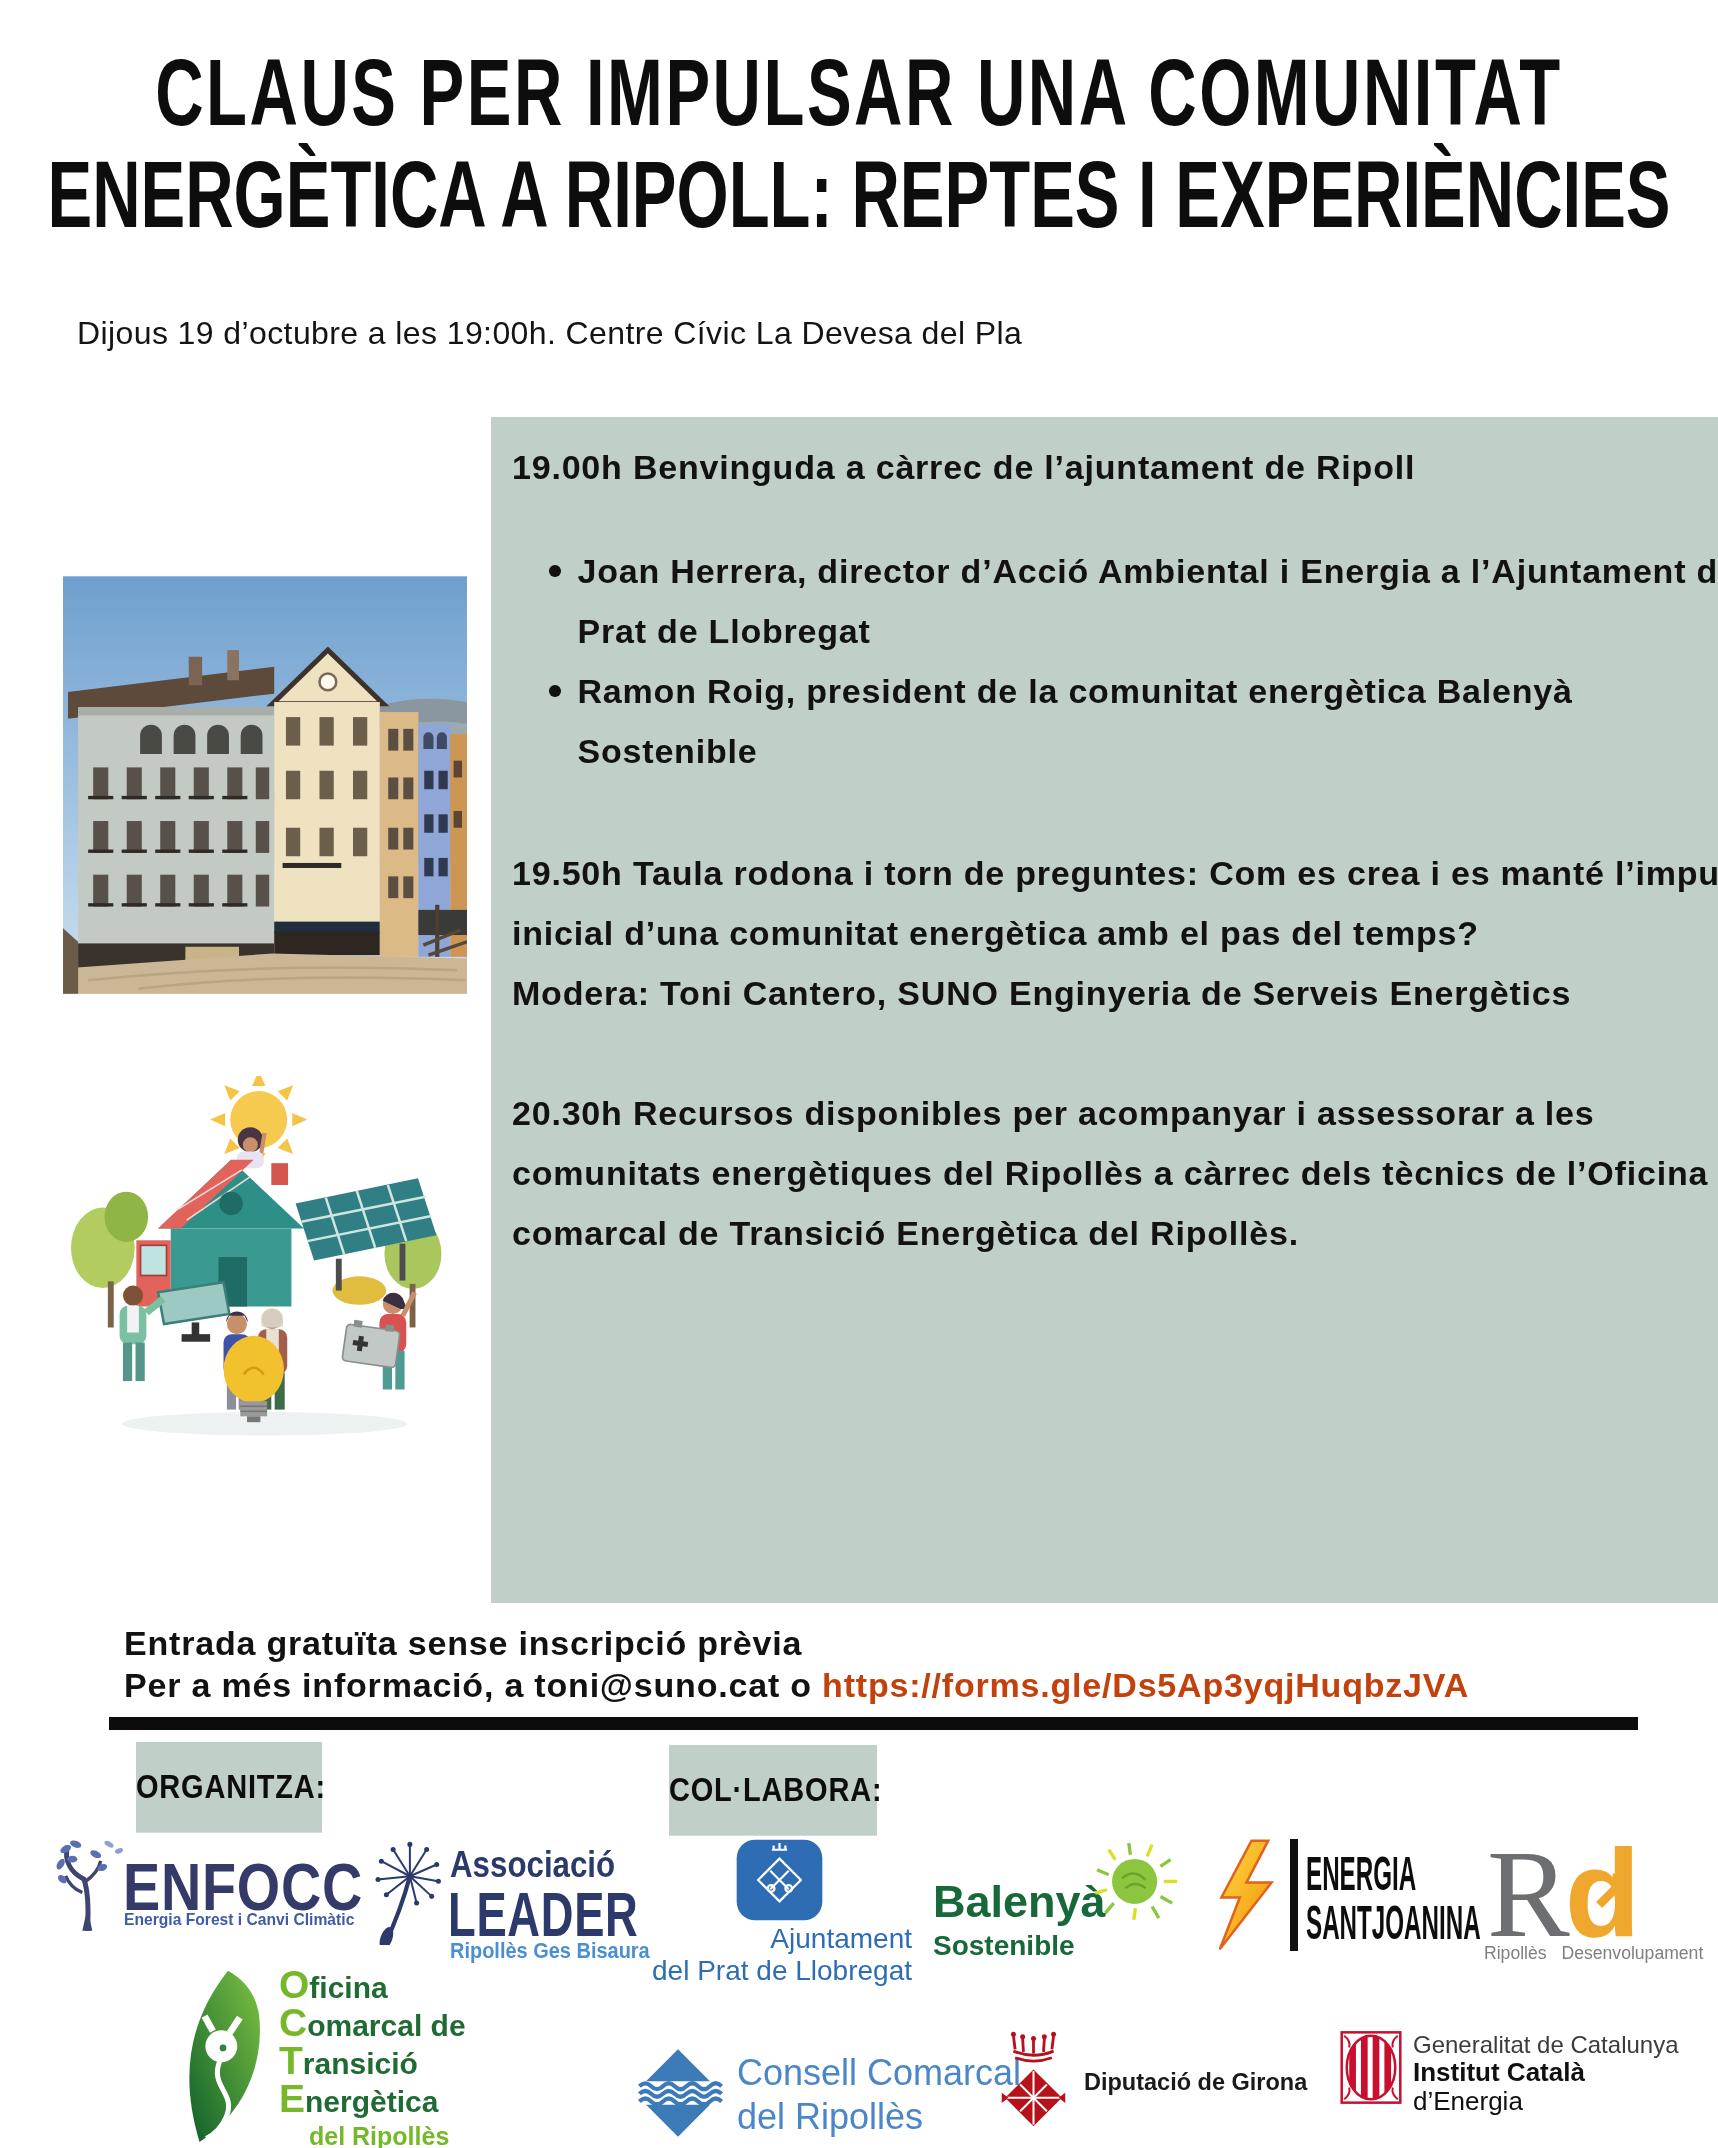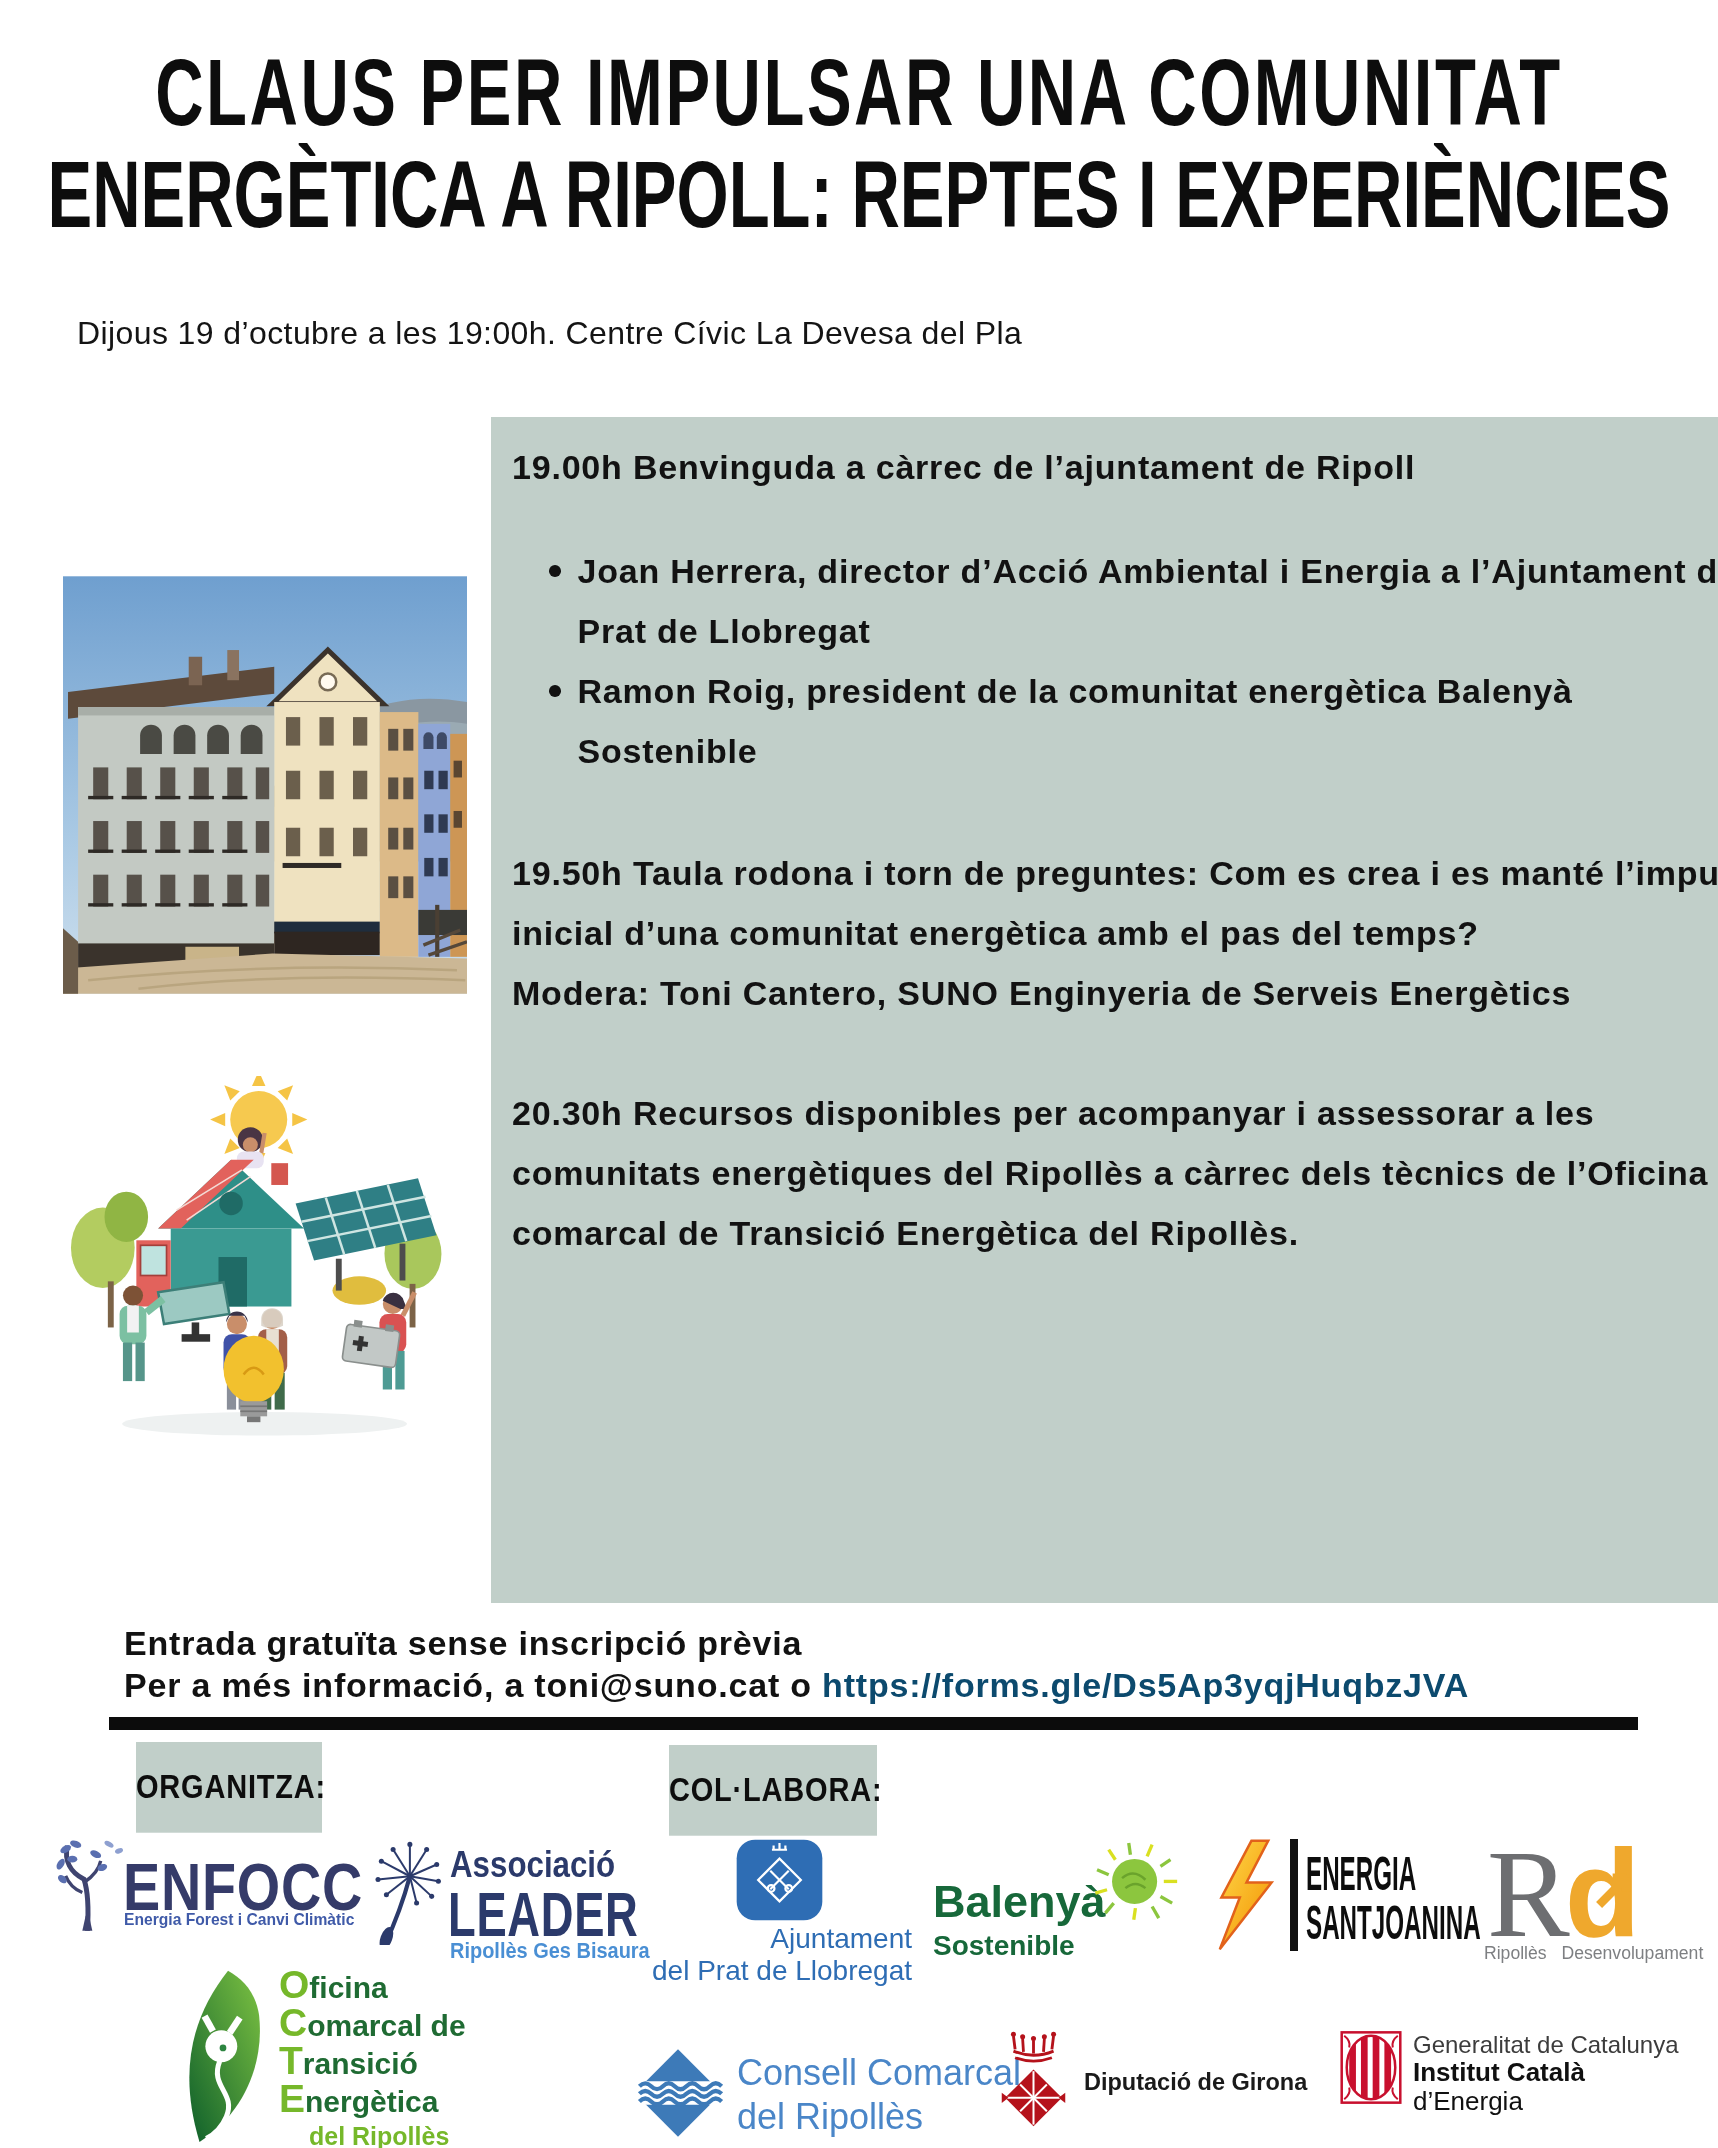--- a/index.html
+++ b/index.html
@@ -28,21 +28,21 @@
   #schedule .b2{margin-bottom:19.3px}
   #schedule ul{list-style:none;margin:0 0 62px 0;padding:0 0 0 37px}
   #schedule li{position:relative;padding-left:28.5px}
   #schedule li::before{content:"";position:absolute;left:0;top:24px;width:11.7px;height:11.7px;border-radius:50%;background:#121212}
   #schedule .b3{margin-bottom:60px}
 
   
   .footer-line{left:124px;font-size:34px;font-weight:700;letter-spacing:0.8px;white-space:nowrap;color:#121212}
   #footer-line1{top:1624px}
   #footer-line2{top:1666px}
-  #footer-line2 a{color:#0c4a6e;text-decoration:none;border-bottom:3.4px solid #121212;padding-bottom:18px}
+  #footer-line2 a{color:#c2410c;text-decoration:none;border-bottom:3.4px solid #121212;padding-bottom:18px}
 
   #divider{left:109px;top:1717px;width:1529px;height:12.6px;background:#0c0c0c}
 
   
   .label-box{background:#c1cfc9;color:#0d0d0d;font-weight:700;text-align:center;letter-spacing:0.8px}
   #organitza-label{left:136px;top:1742px;width:186px;height:81px;font-size:29px;line-height:81px;transform:scaleY(1.12);transform-origin:top}
   #collabora-label{left:669px;top:1745px;width:208px;height:81px;font-size:29px;line-height:81px;transform:scaleY(1.12);transform-origin:top}
 
   
   #enfocc-name{left:123px;top:1848px;font-size:60px;font-weight:700;color:#353b69;letter-spacing:0.8px;transform:scale(.93,1.12);transform-origin:left top;white-space:nowrap}

